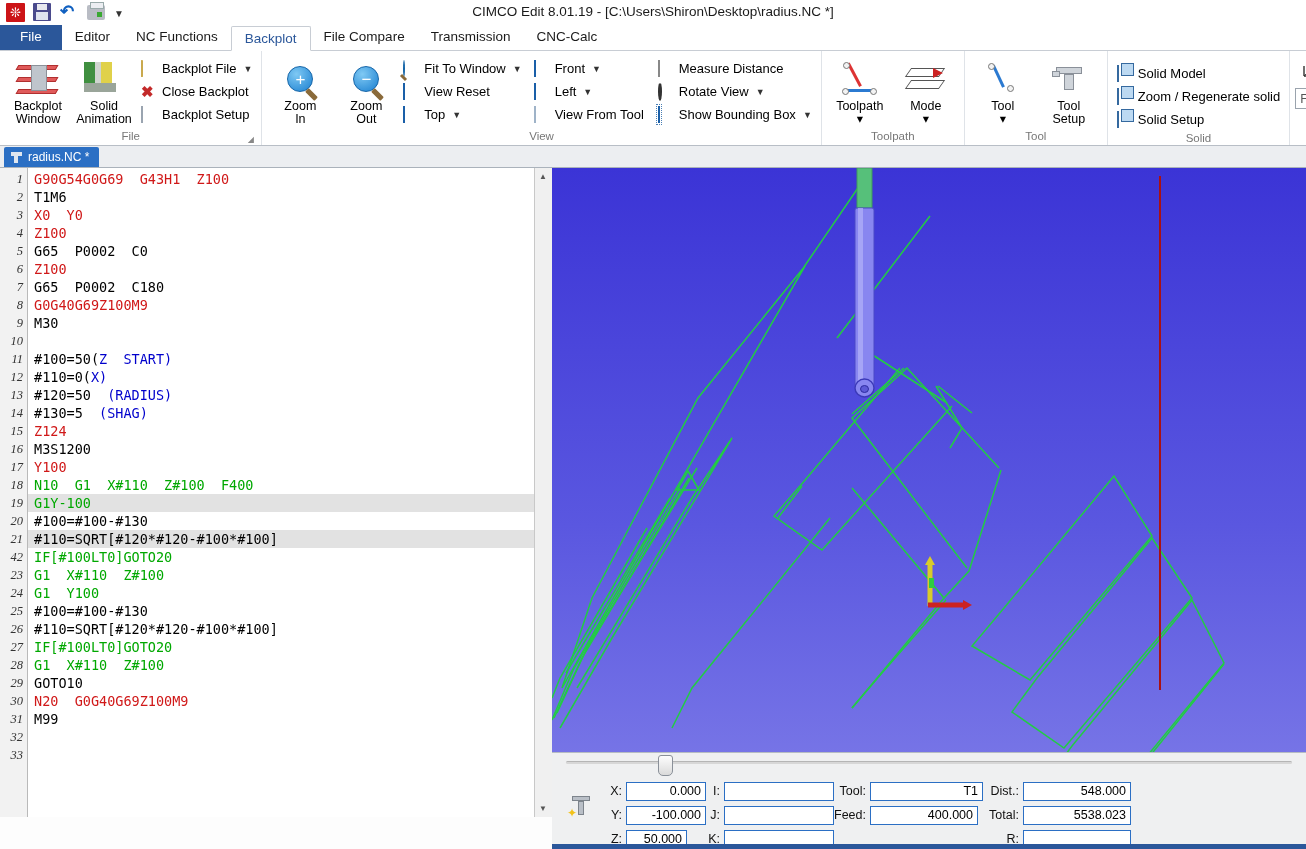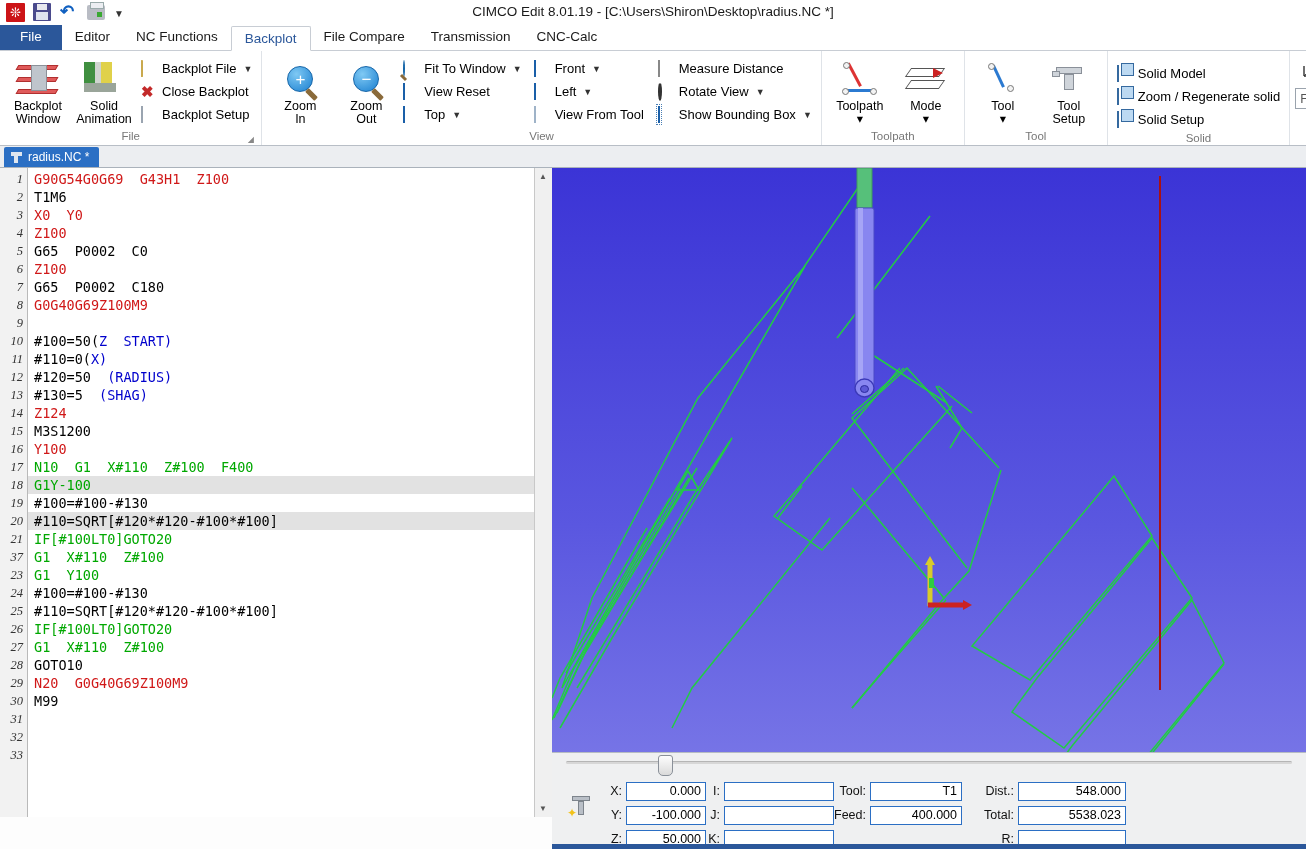--- a/index.html
+++ b/index.html
@@ -501,21 +501,21 @@
           <div>12</div>
           <div>13</div>
           <div>14</div>
           <div>15</div>
           <div>16</div>
           <div>17</div>
           <div>18</div>
           <div>19</div>
           <div>20</div>
           <div>21</div>
-          <div>37</div>
+          <div>42</div>
           <div>23</div>
           <div>24</div>
           <div>25</div>
           <div>26</div>
           <div>27</div>
           <div>28</div>
           <div>29</div>
           <div>30</div>
           <div>31</div>
           <div>32</div>
@@ -523,20 +523,21 @@
         </div>
       <div class="codearea" id="codearea">
           <div class="cline"><span class="c-red">G90G54G0G69  G43H1  Z100</span></div>
           <div class="cline"><span class="c-blk">T1M6</span></div>
           <div class="cline"><span class="c-red">X0  Y0</span></div>
           <div class="cline"><span class="c-red">Z100</span></div>
           <div class="cline"><span class="c-blk">G65  P0002  C0</span></div>
           <div class="cline"><span class="c-red">Z100</span></div>
           <div class="cline"><span class="c-blk">G65  P0002  C180</span></div>
           <div class="cline"><span class="c-red">G0G40G69Z100M9</span></div>
+          <div class="cline"><span class="c-blk">M30</span></div>
           <div class="cline"><span class="c-blk"></span></div>
           <div class="cline"><span class="c-blk">#100=50(</span><span class="c-blu">Z  START)</span></div>
           <div class="cline"><span class="c-blk">#110=0(</span><span class="c-blu">X)</span></div>
           <div class="cline"><span class="c-blk">#120=50  </span><span class="c-blu">(RADIUS)</span></div>
           <div class="cline"><span class="c-blk">#130=5  </span><span class="c-blu">(SHAG)</span></div>
           <div class="cline"><span class="c-red">Z124</span></div>
           <div class="cline"><span class="c-blk">M3S1200</span></div>
           <div class="cline"><span class="c-red">Y100</span></div>
           <div class="cline"><span class="c-grn">N10  G1  X#110  Z#100  F400</span></div>
           <div class="cline hl"><span class="c-grn">G1Y-100</span></div>
@@ -633,41 +634,41 @@
           <div class="fcell">
             <span class="flabel" style="width: 22px;">X:</span>
             <div class="finput" style="width: 80px;">0.000</div>
           </div>
           <div class="fcell">
             <span class="flabel" style="width: 22px;">Y:</span>
             <div class="finput" style="width: 80px;">-100.000</div>
           </div>
           <div class="fcell">
             <span class="flabel" style="width: 22px;">Z:</span>
-            <div class="finput" style="width: 80px;">50.000</div>
+            <div class="finput" style="width: 61px;">50.000</div>
           </div>
           <div class="fcell">
             <span class="flabel" style="width: 14px;">I:</span>
             <div class="finput" style="width: 110px;"></div>
           </div>
           <div class="fcell">
             <span class="flabel" style="width: 14px;">J:</span>
             <div class="finput" style="width: 110px;"></div>
           </div>
           <div class="fcell">
             <span class="flabel" style="width: 14px;">K:</span>
             <div class="finput" style="width: 110px;"></div>
           </div>
           <div class="fcell">
             <span class="flabel" style="width: 32px;">Tool:</span>
-            <div class="finput" style="width: 92px;">T1</div>
+            <div class="finput" style="width: 113px;">T1</div>
           </div>
           <div class="fcell">
             <span class="flabel" style="width: 32px;">Feed:</span>
-            <div class="finput" style="width: 92px;">400.000</div>
+            <div class="finput" style="width: 108px;">400.000</div>
           </div>
           <div class="fcell">
             <span class="flabel" style="width: 32px;"></span>
             <div class="finput" style="width: 108px; visibility: hidden;"></div>
           </div>
           <div class="fcell">
             <span class="flabel" style="width: 36px;">Dist.:</span>
             <div class="finput" style="width: 108px;">548.000</div>
           </div>
           <div class="fcell">

